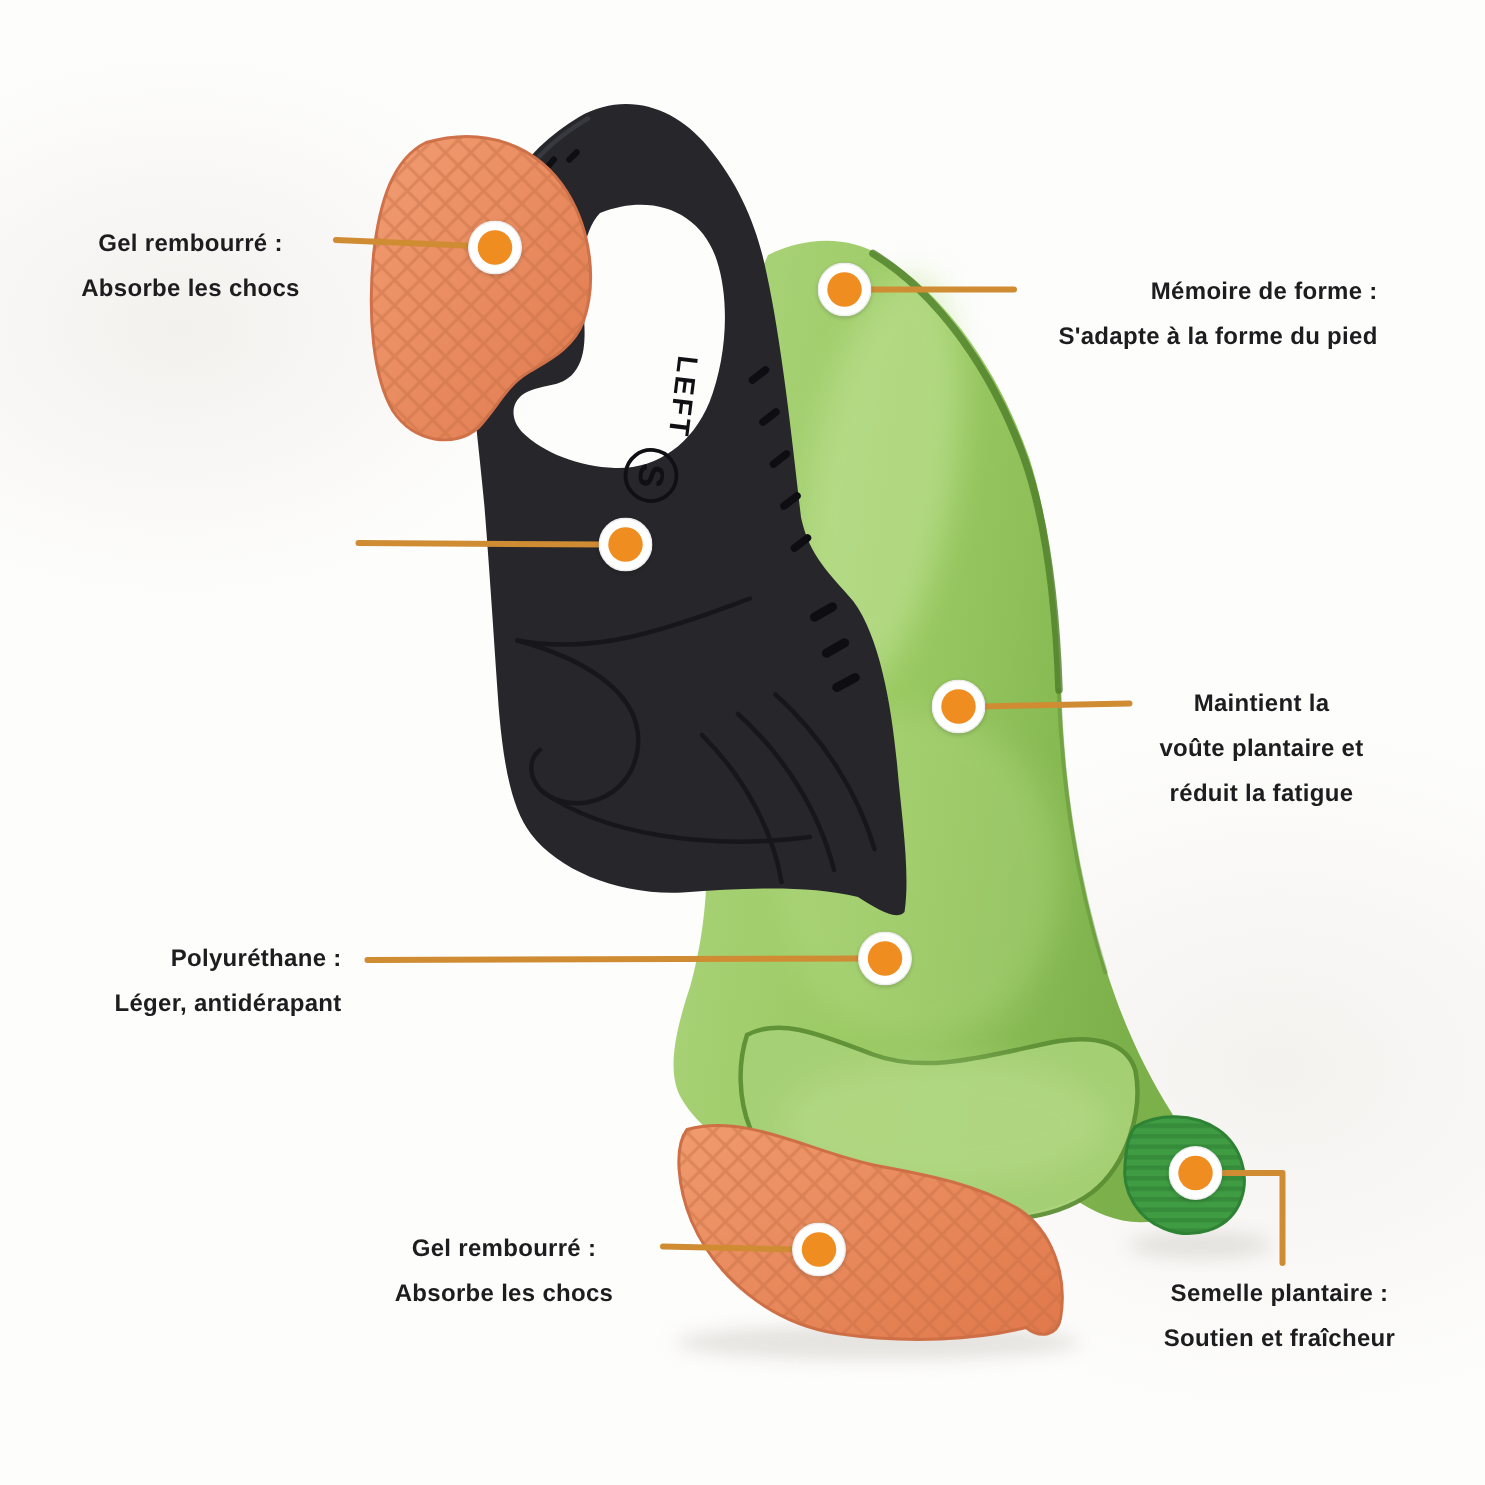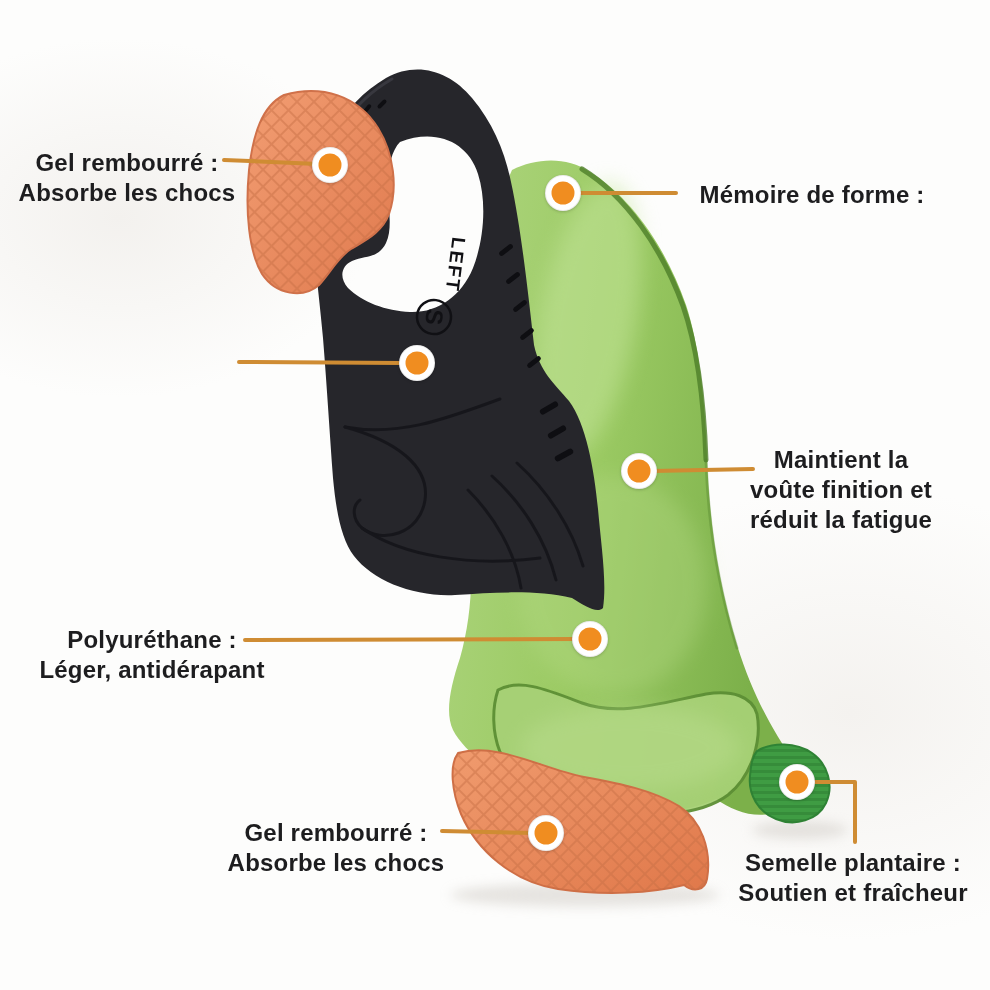--- a/index.html
+++ b/index.html
@@ -12,21 +12,21 @@
       #fdfdfc;
   }
   .stage svg{position:absolute;left:0;top:0;}
   .callout{
     position:absolute;
     transform:translateX(-50%);
     text-align:center;
     white-space:nowrap;
     color:#1d1d1f;
     font-weight:700;
-    font-size:24px;
+    font-size:16px;
     line-height:30px;
     letter-spacing:.2px;
   }
   .callout .line{display:block;}
   .marker{
     position:absolute;width:34px;height:34px;border-radius:50%;
     background:#ffffff;border:1px solid rgba(0,0,0,.07);
     box-shadow:0 1px 3px rgba(0,0,0,.18);
     transform:translate(-50%,-50%);
   }
@@ -163,27 +163,28 @@
   <div class="marker" style="left:797px;top:782px;">
       <div class="dot"></div>
     </div>
 
   <div class="callout" style="left:127px;top:148px;">
     <span class="line">Gel rembourré :</span>
     <span class="line">Absorbe les chocs</span>
   </div>
   <div class="callout" style="left:812px;top:180px;text-align:right;">
     <span class="line">Mémoire de forme :</span>
+    <span class="line">S'adapte à la forme du pied</span>
   </div>
-  <div class="callout" style="left:841px;top:445px;">
+  <div class="callout" style="left:841px;top:455px;">
     <span class="line">Maintient la</span>
-    <span class="line">voûte finition et</span>
+    <span class="line">voûte plantaire et</span>
     <span class="line">réduit la fatigue</span>
   </div>
-  <div class="callout" style="left:152px;top:625px;">
+  <div class="callout" style="left:152px;top:625px;text-align:right;">
     <span class="line">Polyuréthane :</span>
     <span class="line">Léger, antidérapant</span>
   </div>
   <div class="callout" style="left:336px;top:818px;">
     <span class="line">Gel rembourré :</span>
     <span class="line">Absorbe les chocs</span>
   </div>
   <div class="callout" style="left:853px;top:848px;">
     <span class="line">Semelle plantaire :</span>
     <span class="line">Soutien et fraîcheur</span>

